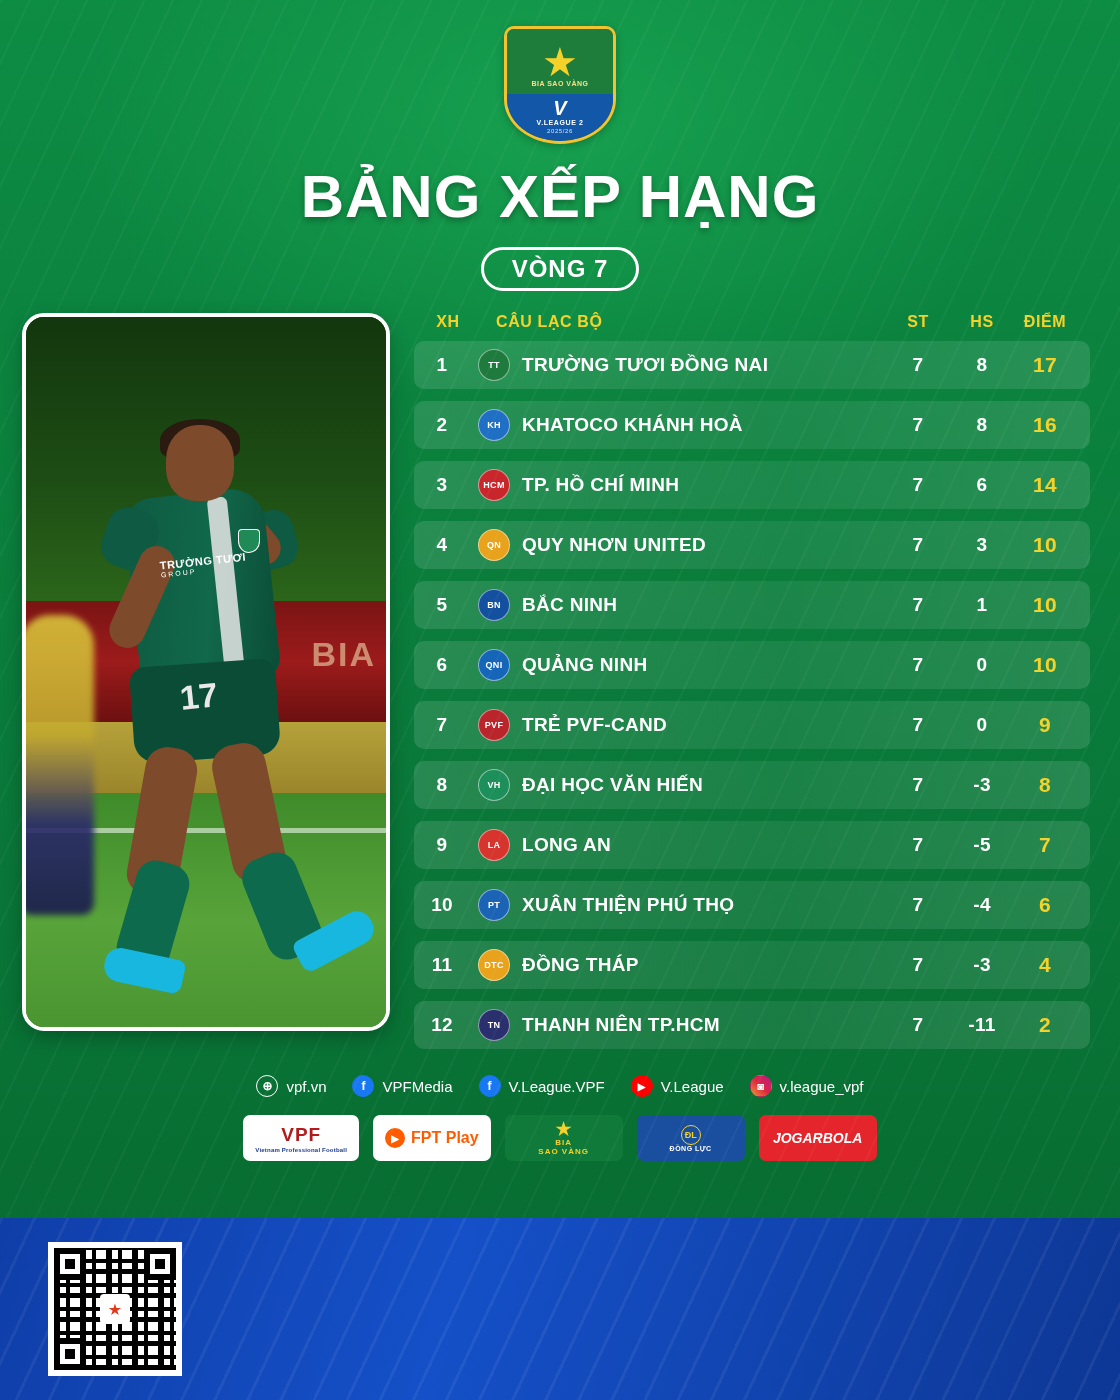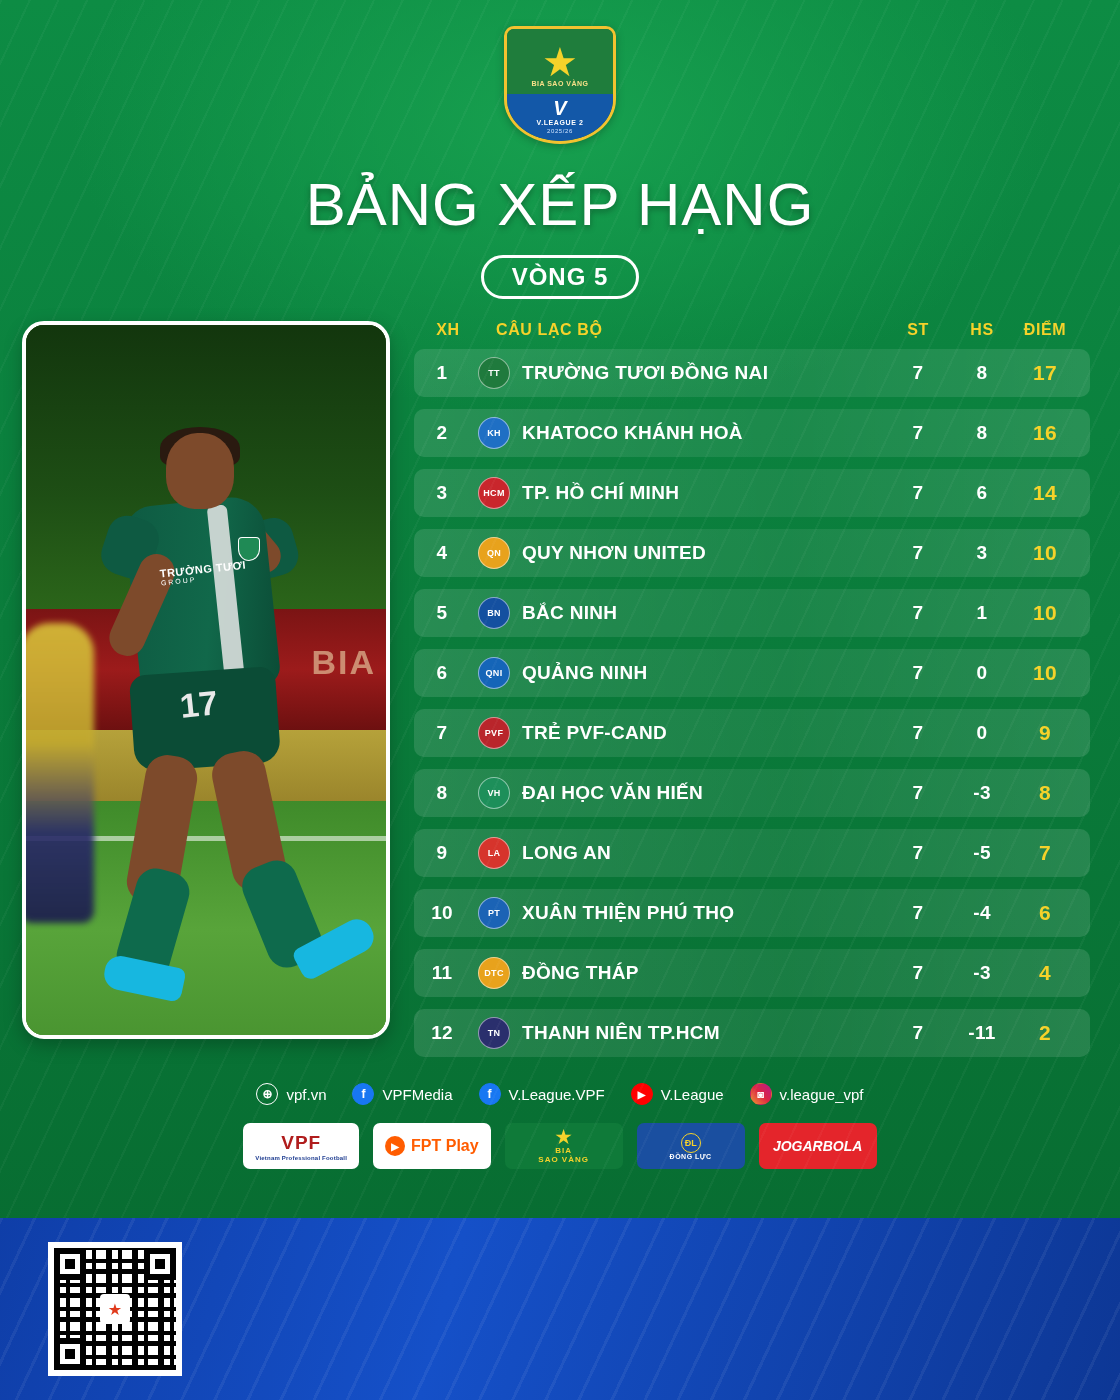--- a/index.html
+++ b/index.html
@@ -64,23 +64,23 @@
   .crest .vl-text {
     position: absolute; left: 0; top: 93px; width: 100%;
     font-size: 7px; color: #ffffff; letter-spacing: .6px; font-weight: bold;
   }
   .crest .vl-season {
     position: absolute; left: 0; top: 102px; width: 100%;
     font-size: 6px; color: #cfe3ff; letter-spacing: .6px;
   }
 
   .title {
-    margin-top: 26px;
+    margin-top: 18px;
     font-size: 60px;
-    font-weight: 400;
+    font-weight: 700;
     color: #ffffff;
     letter-spacing: 1px;
     text-shadow: 0 3px 6px rgba(0,0,0,0.3);
   }
   .round-pill {
     margin: 16px auto 0;
     width: 158px; height: 44px;
     border: 3px solid #ffffff;
     border-radius: 24px;
     display: flex; align-items: center; justify-content: center;
@@ -314,21 +314,21 @@
         <div class="shield-top"></div>
         <div class="shield-bot"></div>
       </div>
       <div class="star">★</div>
       <div class="beer-label">BIA SAO VÀNG</div>
       <div class="vl-mark">V</div>
       <div class="vl-text">V.LEAGUE 2</div>
       <div class="vl-season">2025/26</div>
     </div>
     <div class="title">BẢNG XẾP HẠNG</div>
-    <div class="round-pill">VÒNG 5</div>
+    <div class="round-pill">VÒNG 7</div>
   </div>
 
   <div class="body-row">
 
     <div class="photo-card">
       <div class="photo-bg"></div>
       <div class="stand-dark"></div>
       <div class="ad-board">
           <div class="ad-text">BIA</div>
         </div>

